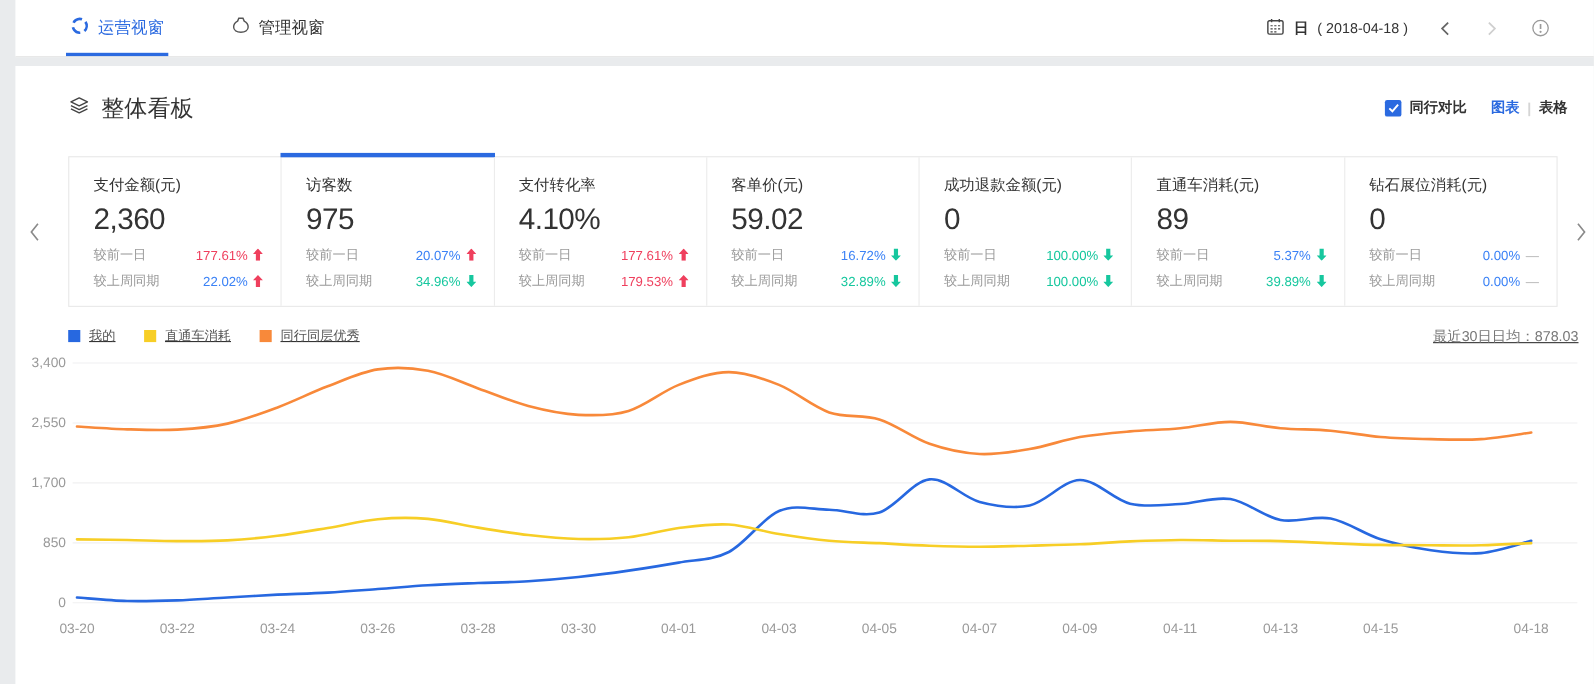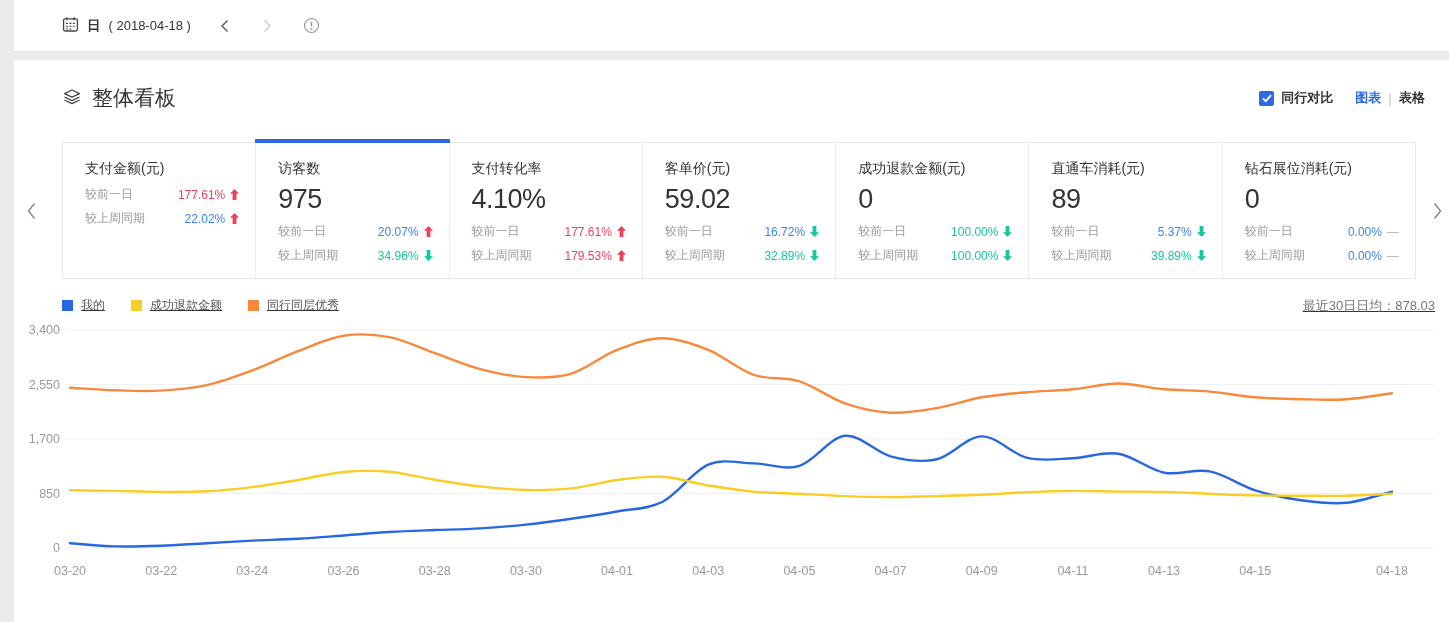--- a/index.html
+++ b/index.html
@@ -58,20 +58,38 @@
   .avg-note { font-size:13px; color:#777; }
   .chart-wrap { margin-top:4px; }
   svg text { font-family:"Liberation Sans","DejaVu Sans",sans-serif; }
 </style>
 </head>
 <body>
 
 <div class="page">
 
   <div class="topbar">
+    <div class="tabs">
+      <div class="tab active">
+        <span>
+          <svg width="17" height="17" viewBox="0 0 17 17">
+              <circle cx="8.5" cy="8.5" r="6.3" fill="none" stroke="#2b6ae0" stroke-width="2.4" stroke-dasharray="9 4.2" transform="rotate(-35 8.5 8.5)"></circle>
+            </svg>
+        </span>
+        <span>运营视窗</span>
+      </div>
+      <div class="tab">
+        <span>
+          <svg width="16" height="17" viewBox="0 0 16 17">
+              <path d="M6.1 1.6h3.8l1.1 2.6c2.2 1.2 3.6 3.2 3.6 5.4 0 3-2.9 4.7-6.6 4.7S1.4 12.6 1.4 9.6c0-2.2 1.4-4.2 3.6-5.4Z" fill="none" stroke="#555" stroke-width="1.3"></path>
+            </svg>
+        </span>
+        <span>管理视窗</span>
+      </div>
+    </div>
     <div class="top-right">
       <div class="datepick">
         <span>
           <svg width="17" height="17" viewBox="0 0 17 17">
               <rect x="1.6" y="2.8" width="13.8" height="12.2" rx="1.5" fill="none" stroke="#444" stroke-width="1.3"></rect>
               <line x1="5" y1="1.2" x2="5" y2="4.2" stroke="#444" stroke-width="1.3"></line>
               <line x1="12" y1="1.2" x2="12" y2="4.2" stroke="#444" stroke-width="1.3"></line>
               <line x1="4" y1="7.4" x2="13" y2="7.4" stroke="#444" stroke-width="1.1" stroke-dasharray="2 1.4"></line>
               <line x1="4" y1="10.2" x2="13" y2="10.2" stroke="#444" stroke-width="1.1" stroke-dasharray="2 1.4"></line>
               <line x1="4" y1="13" x2="10" y2="13" stroke="#444" stroke-width="1.1" stroke-dasharray="2 1.4"></line>
@@ -128,20 +146,21 @@
 
     <div class="cards-zone">
       <span class="car-arrow left">
         <svg width="11" height="20" viewBox="0 0 11 20">
             <polyline points="8.5,2.5 2.5,10 8.5,17.5" fill="none" stroke="#8a8a8a" stroke-width="1.5"></polyline>
           </svg>
       </span>
       <div class="cards" id="cards">
           <div class="card">
             <div class="card-title">支付金额(元)</div>
+            <div class="card-value">2,360</div>
             <div class="card-rows">
               <div class="crow">
                 <span>较前一日</span>
                 <span class="cv">
                   <span class="pct red">177.61%</span>
                   <svg width="9" height="11" viewBox="0 0 9 11">
                     <path d="M4.5 0 L9 4.8 H6.4 V11 H2.6 V4.8 H0 Z" fill="#ef3f5d"></path>
                   </svg>
                 </span>
               </div>
@@ -305,21 +324,21 @@
     </div>
 
     <div class="chart-head">
       <div class="legend" id="legend">
           <span class="legend-item">
             <span class="swatch" style="background:#2768e0"></span>
             <span>我的</span>
           </span>
           <span class="legend-item">
             <span class="swatch" style="background:#f7ce26"></span>
-            <span>成功退款金额</span>
+            <span>直通车消耗</span>
           </span>
           <span class="legend-item">
             <span class="swatch" style="background:#f8893a"></span>
             <span>同行同层优秀</span>
           </span>
         </div>
       <span class="avg-note">最近30日日均：878.03</span>
     </div>
 
     <div class="chart-wrap">

